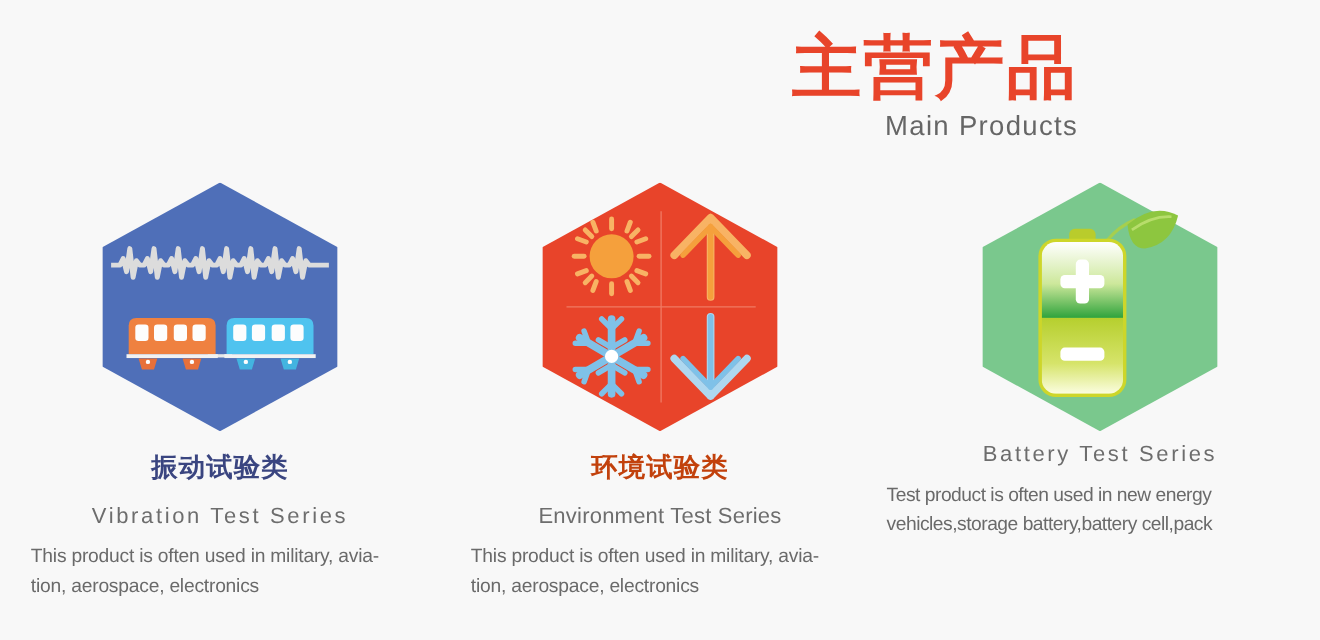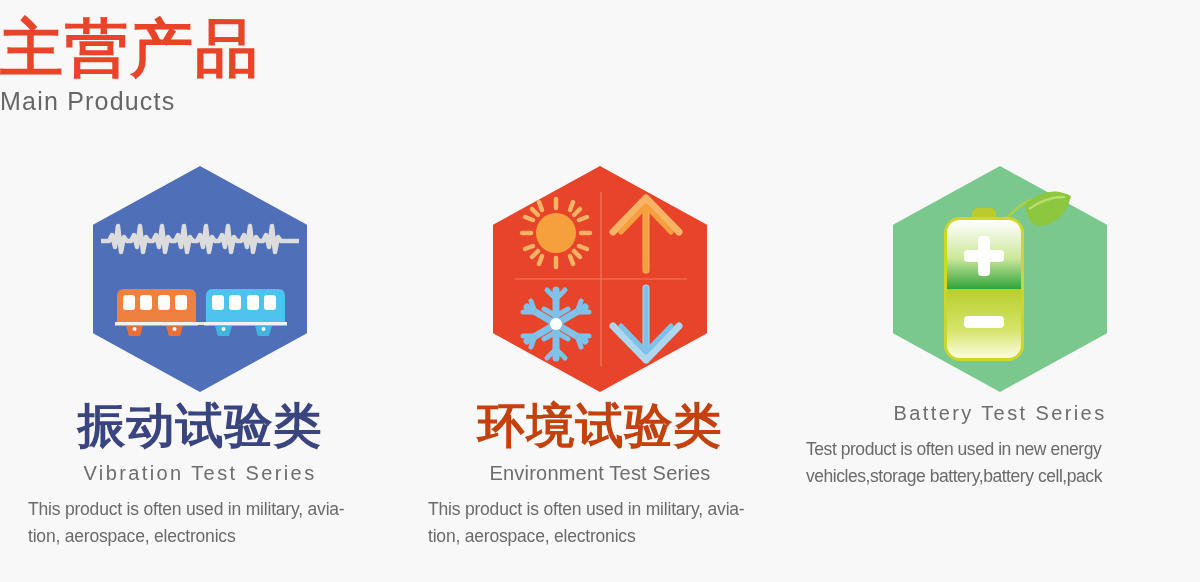--- a/index.html
+++ b/index.html
@@ -15,22 +15,22 @@
     overflow: hidden;
     font-family: "Liberation Sans", "DejaVu Sans", sans-serif;
   }
 
   
   .header {
     position: absolute;
     top: 0;
     left: 0;
     width: 980px;
-    text-align: left;
-    padding-top: 14px;
+    text-align: right;
+    padding-top: 28px;
   }
   .header-cn {
     font-size: 63px;
     font-weight: bold;
     line-height: 1.08;
     letter-spacing: 2px;
     margin: 0;
   }
   .header-en {
     font-size: 25px;
@@ -113,25 +113,25 @@
 
   
   .caption {
     position: absolute;
     left: 0;
     top: 236px;
     width: 400px;
     text-align: center;
   }
   .cap-cn {
-    font-size: 48px;
+    font-size: 24px;
     font-weight: bold;
     letter-spacing: 1px;
     line-height: 1.25;
-    margin: 0;
+    margin: 15px;
   }
   .cap-en {
     font-size: 20px;
     font-weight: normal;
     color: #6d6d6d;
     letter-spacing: 2.4px;
     line-height: 1.3;
     margin: 4px 0 0 0;
     white-space: nowrap;
   }

